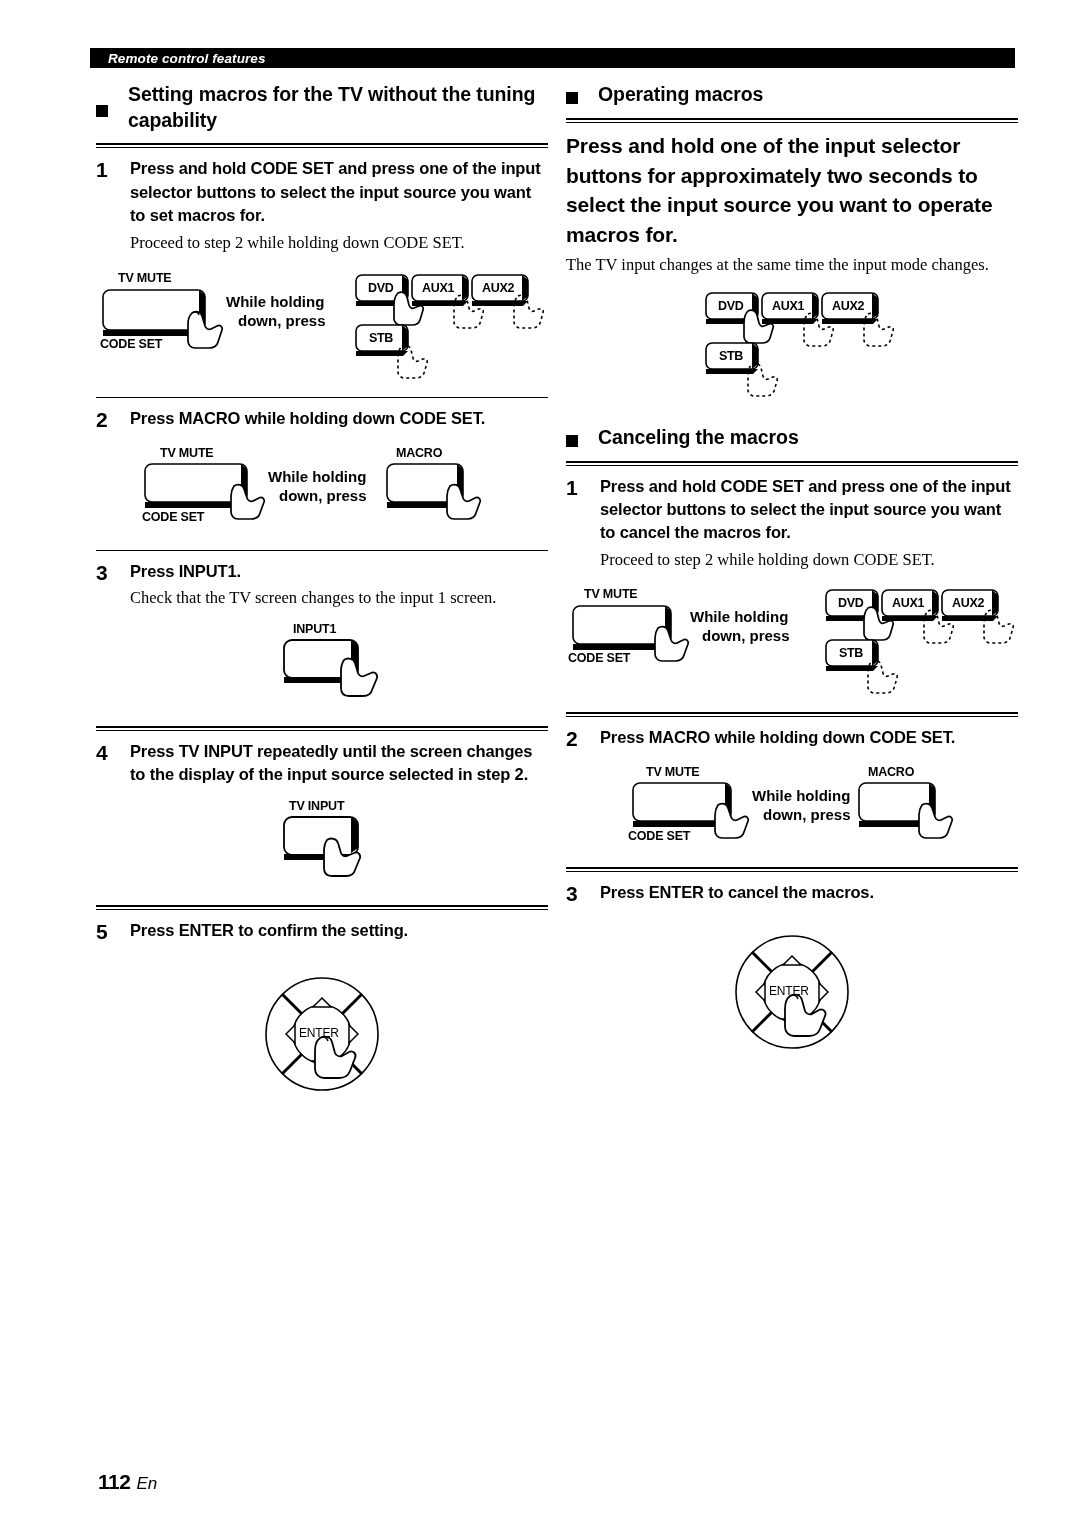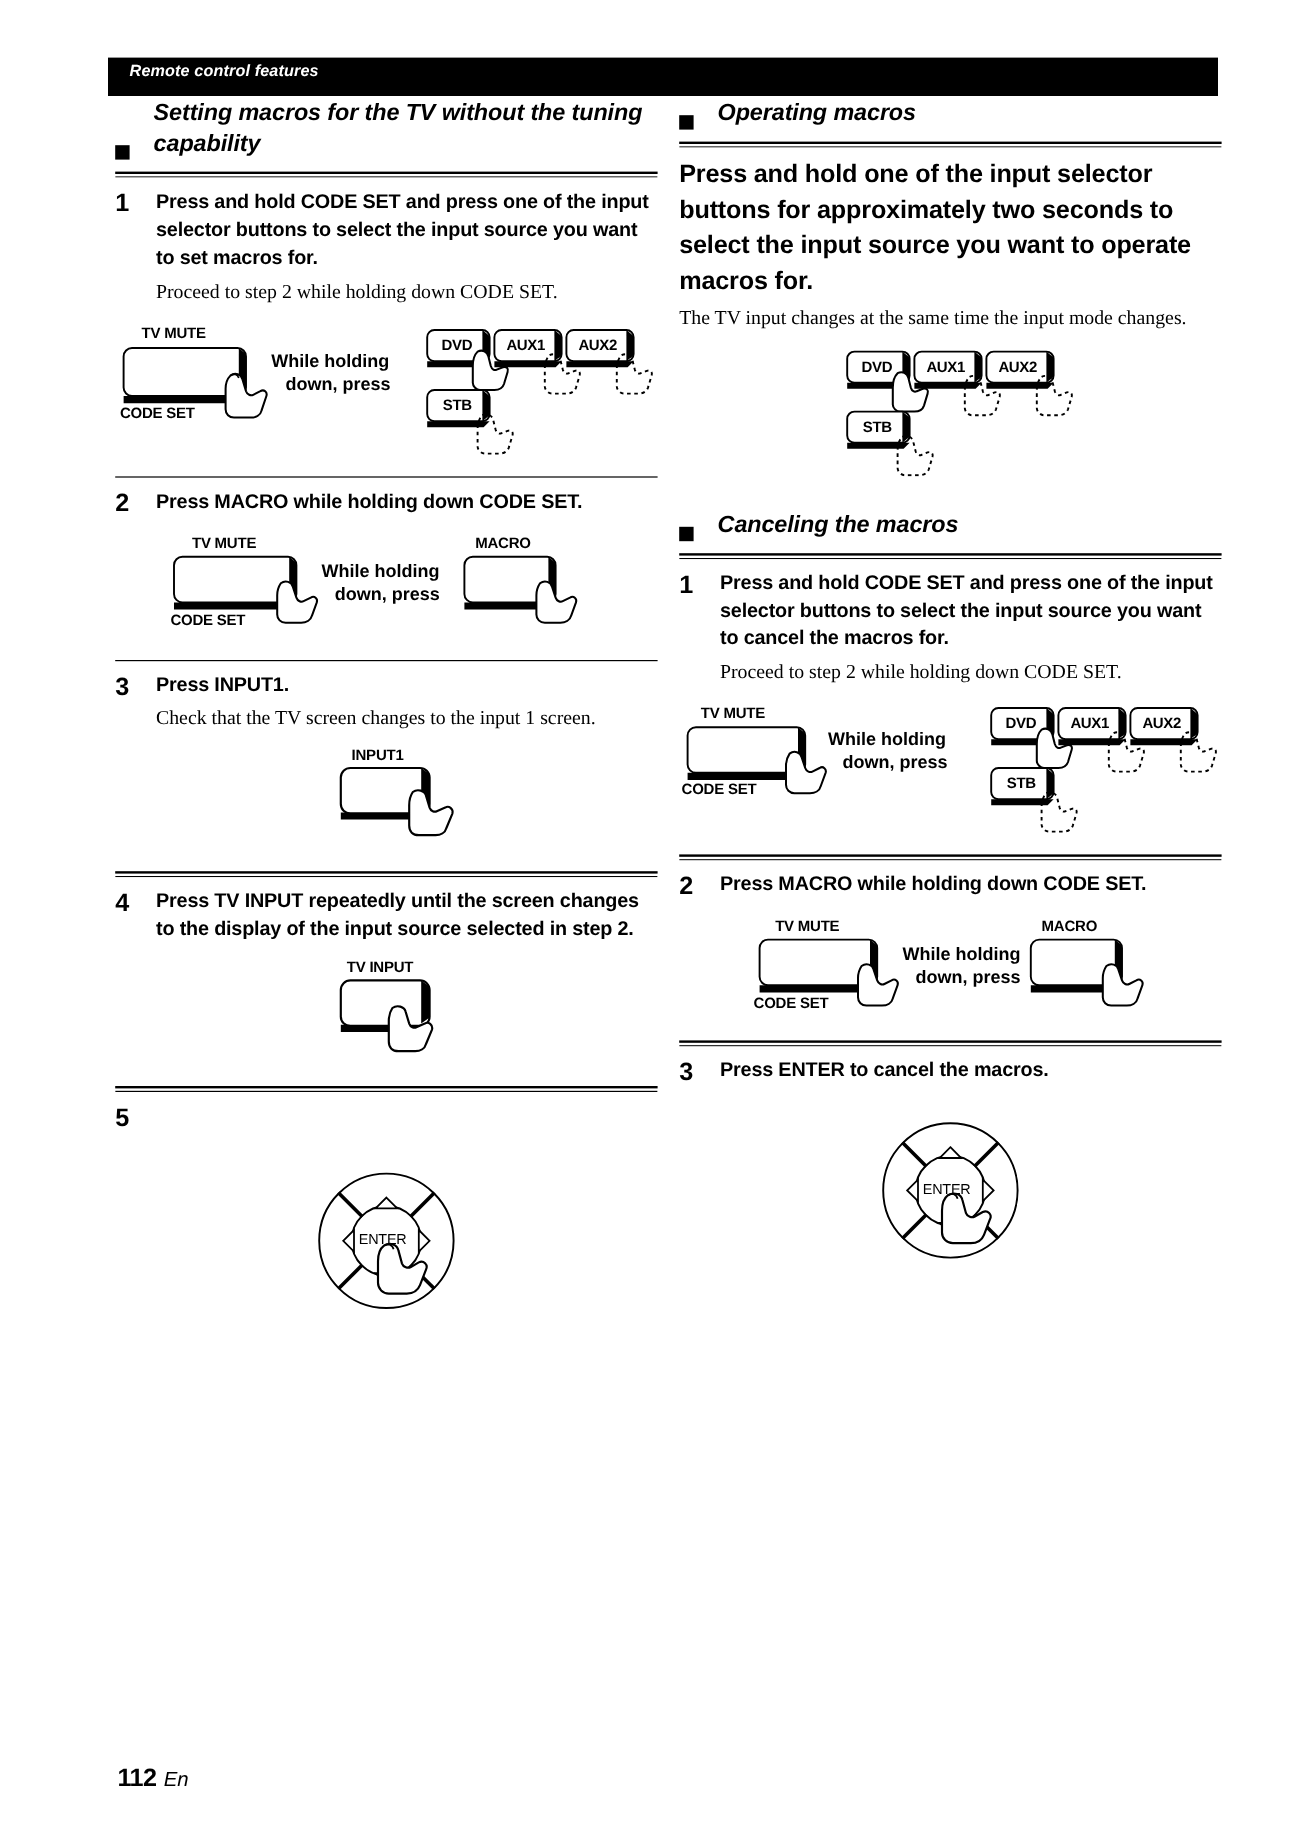--- a/index.html
+++ b/index.html
@@ -15,21 +15,21 @@
     color: #000000;
     overflow: hidden;
   }
 
   
   #header-band {
     position: absolute;
     left: 90px;
     top: 48px;
     width: 925px;
-    height: 32px;
+    height: 20px;
     background: #000000;
   }
   #header-band .hdr-text {
     position: absolute;
     left: 18px;
     top: 3px;
     color: #ffffff;
     font-style: italic;
     font-weight: bold;
     font-size: 13.5px;
@@ -47,23 +47,22 @@
   #col-right {
     position: absolute;
     left: 566px;
     top: 82px;
     width: 452px;
   }
 
   
   .sec-head {
     display: flex;
-    align-items: flex-end;
+    align-items: center;
     margin: 0 0 4px 0;
-    font-style: italic;
   }
   .sec-bullet {
     width: 12px;
     height: 12px;
     background: #000;
     margin-top: 6px;
     margin-right: 20px;
     flex: 0 0 auto;
   }
   .sec-title {
@@ -317,20 +316,23 @@
         <path d="M188 51 h74 l-7 6 h-67 z" fill="#000"></path>
         <path d="M231 37 c4 -3 10 -1 11 3 l3 10 c1 3 4 4 6 3 l7 -3 c3 -2 7 1 6 5 l-5 12 c-1 4 -5 6 -9 6 l-14 0 c-5 0 -8 -3 -8 -8 l0 -17 c0 -4 1 -8 3 -11 z" fill="#fff" stroke="#000" stroke-width="1.8" stroke-linejoin="round"></path>
       </g>
     </svg>
     <div class="art-label" style="left:193px;top:-4px;">TV INPUT</div>
   </div>
 
   <hr class="rule-double">
   <div class="step">
     <div class="step-num">5</div>
+    <div class="step-body">
+      <div class="step-title">Press ENTER to confirm the setting.</div>
+    </div>
   </div>
 
   <div class="illus" style="height:140px;margin-top:26px;">
     <svg width="452" height="140" viewBox="0 0 452 140">
       <g>
         <circle cx="226" cy="62" r="56" fill="#fff" stroke="#000" stroke-width="1.6"></circle>
         <circle cx="226" cy="62" r="29" fill="#fff" stroke="#000" stroke-width="1.6"></circle>
 
         <line x1="186" y1="22" x2="206" y2="42" stroke="#000" stroke-width="3"></line>
         <line x1="266" y1="22" x2="246" y2="42" stroke="#000" stroke-width="3"></line>

